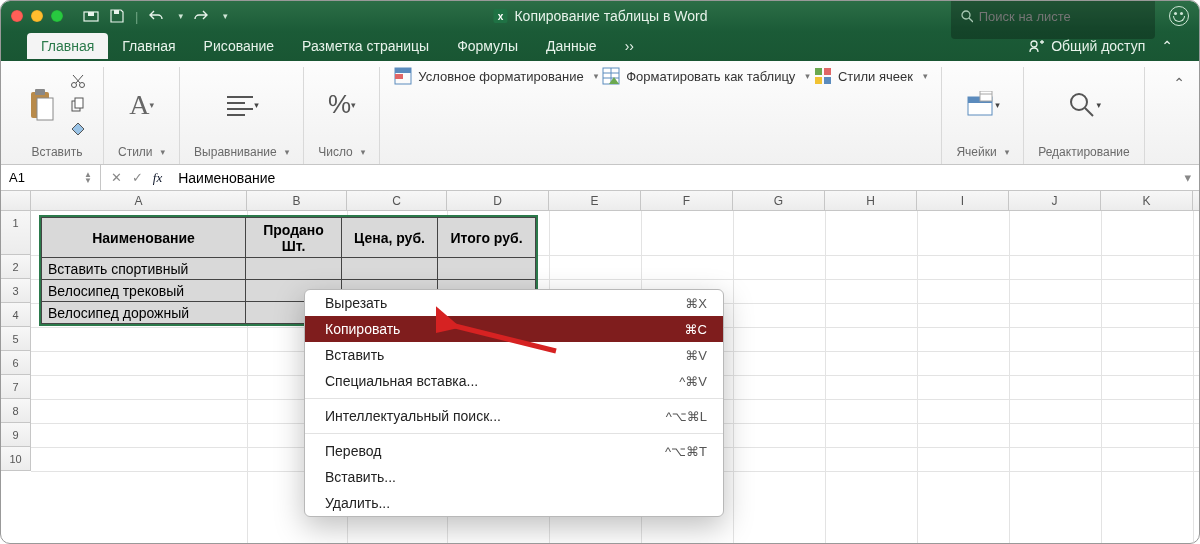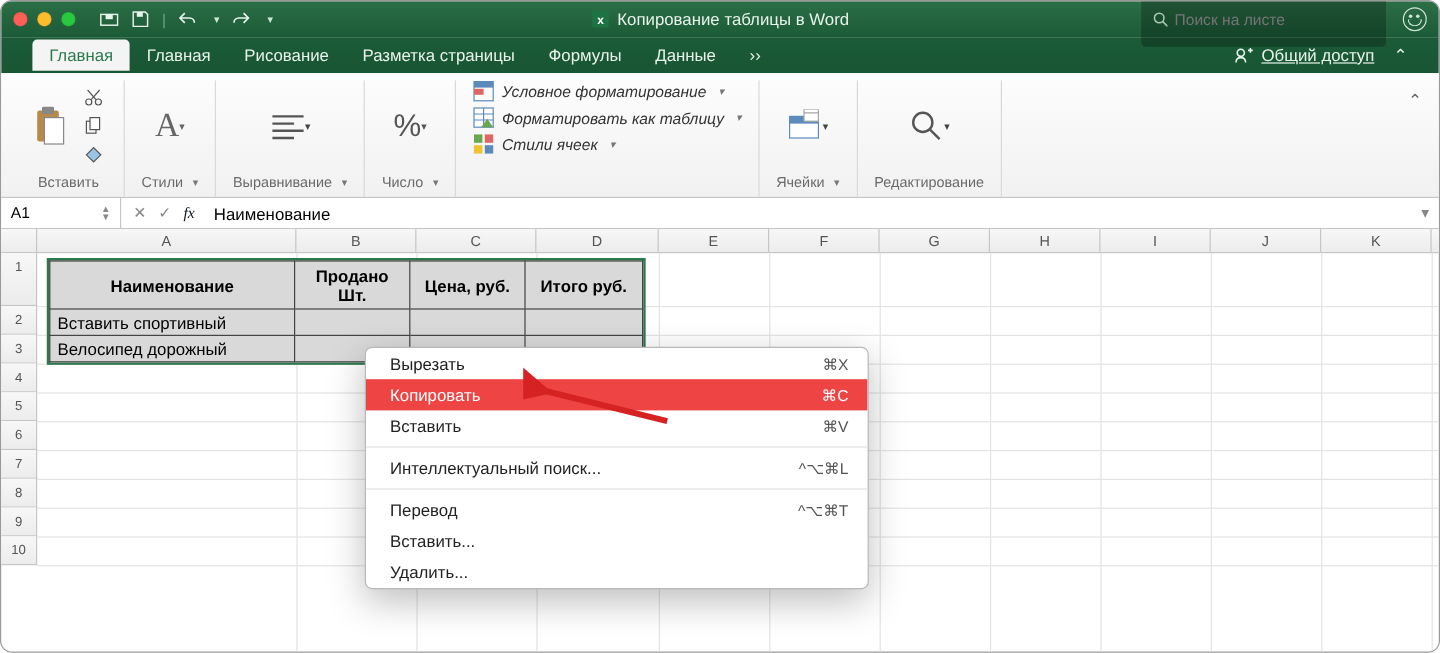--- a/index.html
+++ b/index.html
@@ -14,33 +14,33 @@
 .titlebar .doc { position:absolute; left:50%; transform:translateX(-50%); display:flex; align-items:center; gap:6px; font-size:14px;}
 .titlebar .search { margin-left:auto; display:flex; align-items:center; gap:6px; background:rgba(0,0,0,.25); padding:15px 10px; border-radius:4px; font-size:13px; color:#a8c8b3; width:204px;}
 .titlebar .search input{background:transparent;border:0;color:#e8f3eb;font-size:13px;outline:none;width:100%;}
 .smiley{margin-left:14px;width:20px;height:20px;border:1.5px solid #cfe6d6;border-radius:50%;position:relative;}
 .smiley::before{content:"";position:absolute;width:3px;height:3px;background:#cfe6d6;border-radius:50%;top:5px;left:4px;box-shadow:6px 0 0 #cfe6d6;}
 .smiley::after{content:"";position:absolute;width:10px;height:5px;border:1.5px solid #cfe6d6;border-top:0;border-radius:0 0 10px 10px;bottom:3px;left:3px;}
 
 .tabsrow{height:30px;background:linear-gradient(#1b5b37,#195633);display:flex;align-items:center;padding:0 26px;color:#e8f3eb;font-size:14px;}
 .tab{padding:5px 14px;cursor:pointer;border-radius:4px 4px 0 0;}
 .tab.active{background:#f4f4f4;color:#2b7a4b;font-weight:500;}
-.tabsrow .share{margin-left:auto;display:flex;align-items:center;gap:6px;padding:5px 10px;text-decoration:underline;}
+.tabsrow .share{margin-left:auto;display:flex;align-items:center;gap:6px;padding:5px 10px;}
 .tabsrow .chev{margin-left:6px;}
 
 .ribbon{height:104px;background:linear-gradient(#fdfdfd,#f1f1f1);border-bottom:1px solid #c6c6c6;display:flex;padding:6px 10px 0 10px;}
 .group{display:flex;flex-direction:column;align-items:center;padding:0 14px;border-right:1px solid #d9d9d9;position:relative;}
 .group:last-child{border-right:0;}
 .group-body{flex:1;display:flex;align-items:center;gap:8px;}
 .group-label{font-size:12px;color:#6a6a6a;padding:3px 0 5px 0;display:flex;align-items:center;gap:4px;}
 .bigbtn{display:flex;flex-direction:column;align-items:center;gap:2px;font-size:12px;color:#444;}
 .bigbtn .ico{width:34px;height:34px;display:flex;align-items:center;justify-content:center;}
 .mini{display:flex;flex-direction:column;gap:6px;}
 .mini .m{width:22px;height:18px;display:flex;align-items:center;justify-content:center;}
-.cond-list{display:flex;flex-direction:column;gap:4px;font-size:13px;color:#333;font-style:italic;}
+.cond-list{display:flex;flex-direction:row;gap:4px;font-size:13px;color:#333;}
 .cond-list .row{display:flex;align-items:center;gap:6px;}
 .cond-list .row svg{width:18px;height:18px;}
 .dd-caret{font-size:9px;color:#777;margin-left:4px;}
 .ribbon-end{margin-left:auto;display:flex;align-items:flex-start;padding-top:4px;}
 .ribbon-end .chev{color:#666;font-size:14px;padding:4px;}
 
 .fbar{height:26px;background:#fff;border-bottom:1px solid #c6c6c6;display:flex;align-items:center;font-size:13px;}
 .namebox{width:100px;border-right:1px solid #c6c6c6;height:100%;display:flex;align-items:center;padding:0 8px;justify-content:space-between;}
 .namebox .spin{display:flex;flex-direction:column;line-height:6px;font-size:8px;color:#888;}
 .fbar .fxbtns{display:flex;align-items:center;gap:10px;padding:0 10px;color:#888;}
@@ -61,21 +61,21 @@
 .data-table{position:absolute;left:8px;top:4px;border:2px solid #2b7a4b;background:#d9d9d9;}
 .data-table table{border-collapse:collapse;}
 .data-table th,.data-table td{border:1px solid #444;font-size:14px;padding:2px 6px;background:#d9d9d9;height:22px;}
 .data-table th{font-weight:bold;text-align:center;vertical-align:middle;}
 .data-table thead th{height:40px;}
 .sel-handle{position:absolute;right:-4px;bottom:-4px;width:7px;height:7px;background:#2b7a4b;border:1px solid #fff;}
 
 .ctx{position:absolute;left:303px;top:288px;width:420px;background:#fff;border:1px solid #b8b8b8;border-radius:6px;box-shadow:0 10px 30px rgba(0,0,0,.25);font-size:14px;overflow:hidden;}
 .ctx .item{display:flex;align-items:center;padding:4px 16px 4px 20px;height:26px;color:#222;}
 .ctx .item .sc{margin-left:auto;color:#555;font-size:13px;}
-.ctx .item.sel{background:#ef4444;color:#fff;}
+.ctx .item.sel{background:#7f1d1d;color:#fff;}
 .ctx .item.sel .sc{color:#fff;}
 .ctx hr{border:0;border-top:1px solid #e2e2e2;margin:4px 0;}
 
 .arrow-ann{position:absolute;left:435px;top:300px;pointer-events:none;}
 
 .cA{width:216px;} .cB{width:100px;} .cC{width:100px;} .cD{width:102px;}
 .cE,.cF,.cG,.cH,.cI,.cJ,.cK{width:92px;}
 </style>
 </head>
 <body>
@@ -384,20 +384,26 @@
           </tr>
             </thead>
           <tbody>
             <tr>
                 <td>Вставить спортивный</td>
                 <td></td>
                 <td></td>
                 <td></td>
               </tr>
             <tr>
+                <td>Велосипед трековый</td>
+                <td></td>
+                <td></td>
+                <td></td>
+              </tr>
+            <tr>
                 <td>Велосипед дорожный</td>
                 <td></td>
                 <td></td>
                 <td></td>
               </tr>
           </tbody>
         </table>
         <div class="sel-handle"></div>
       </div>
     </div>
@@ -409,20 +415,24 @@
       <span>Вырезать</span>
       <span class="sc">⌘X</span>
     </div>
     <div class="item sel">
       <span>Копировать</span>
       <span class="sc">⌘C</span>
     </div>
     <div class="item">
       <span>Вставить</span>
       <span class="sc">⌘V</span>
+    </div>
+    <div class="item">
+      <span>Специальная вставка...</span>
+      <span class="sc">^⌘V</span>
     </div>
     <hr>
     <div class="item">
       <span>Интеллектуальный поиск...</span>
       <span class="sc">^⌥⌘L</span>
     </div>
     <hr>
     <div class="item">
       <span>Перевод</span>
       <span class="sc">^⌥⌘T</span>

